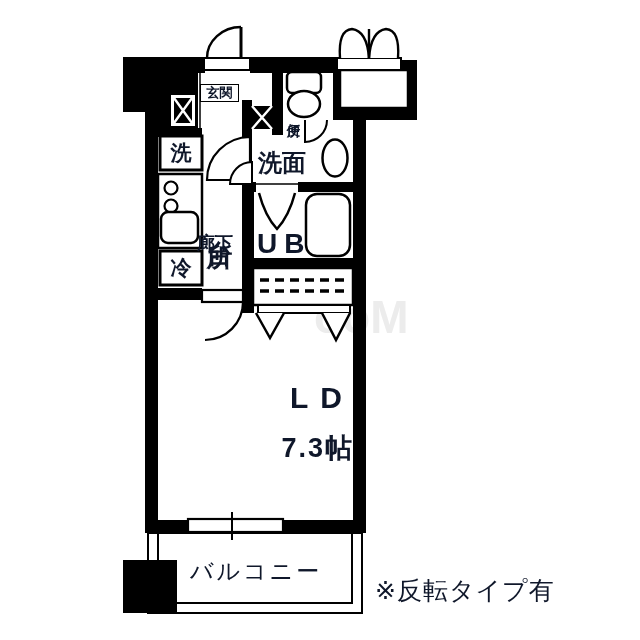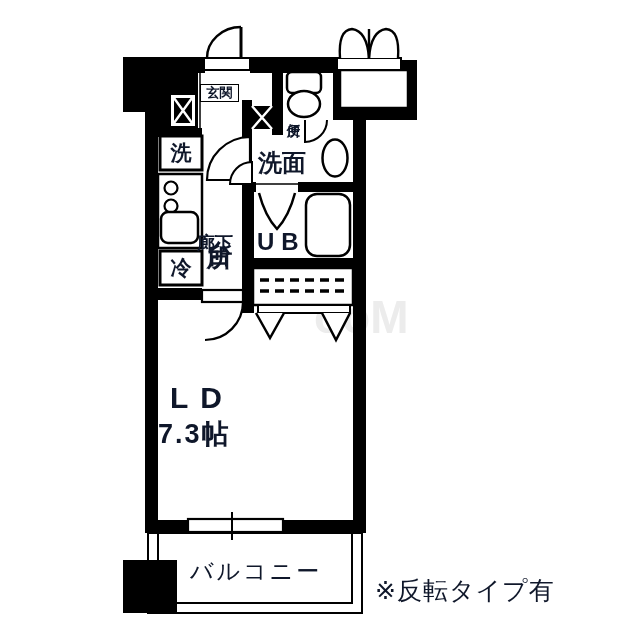--- a/index.html
+++ b/index.html
@@ -118,23 +118,23 @@
   <div class="lbl" style="left:258px;top:147px;font-size:24px;font-weight:600;">洗面</div>
 
   <div class="lbl boxlbl" style="left:160px;top:136px;width:42px;height:34px;font-size:21px;font-weight:600;">洗</div>
 
   <div class="lbl boxlbl" style="left:160px;top:251px;width:42px;height:34px;font-size:21px;font-weight:600;">冷</div>
 
   <div class="lbl" style="left:197px;top:190px;font-size:18px;font-weight:600;margin-top:41px;">廊下</div>
 
   <div class="lbl vert" style="left:203px;top:219px;font-size:26px;font-weight:600;letter-spacing:3px;">台所</div>
 
-  <div class="lbl" style="left:257px;top:228px;font-size:24px;font-weight:600;letter-spacing:7px;">UB</div>
+  <div class="lbl" style="left:257px;top:228px;font-size:28px;font-weight:600;letter-spacing:7px;">UB</div>
 
-  <div class="lbl" style="left:158px;top:381px;width:196px;text-align:left;">
+  <div class="lbl" style="left:158px;top:381px;width:196px;text-align:right;">
     <div style="font-size:30px;font-weight:600;letter-spacing:12px;text-indent:12px;">LD</div>
-    <div style="font-size:27px;font-weight:600;letter-spacing:2px;margin-top:1px;">7.3帖</div>
+    <div style="font-size:27px;font-weight:600;letter-spacing:2px;margin-top:15px;">7.3帖</div>
   </div>
 
   <div class="lbl" style="left:190px;top:556px;font-size:23px;font-weight:500;letter-spacing:3px;">バルコニー</div>
 
   <div class="lbl" style="left:375px;top:574px;font-size:25px;font-weight:500;letter-spacing:1px;">※反転タイプ有</div>
 </div>
 
 </body></html>

